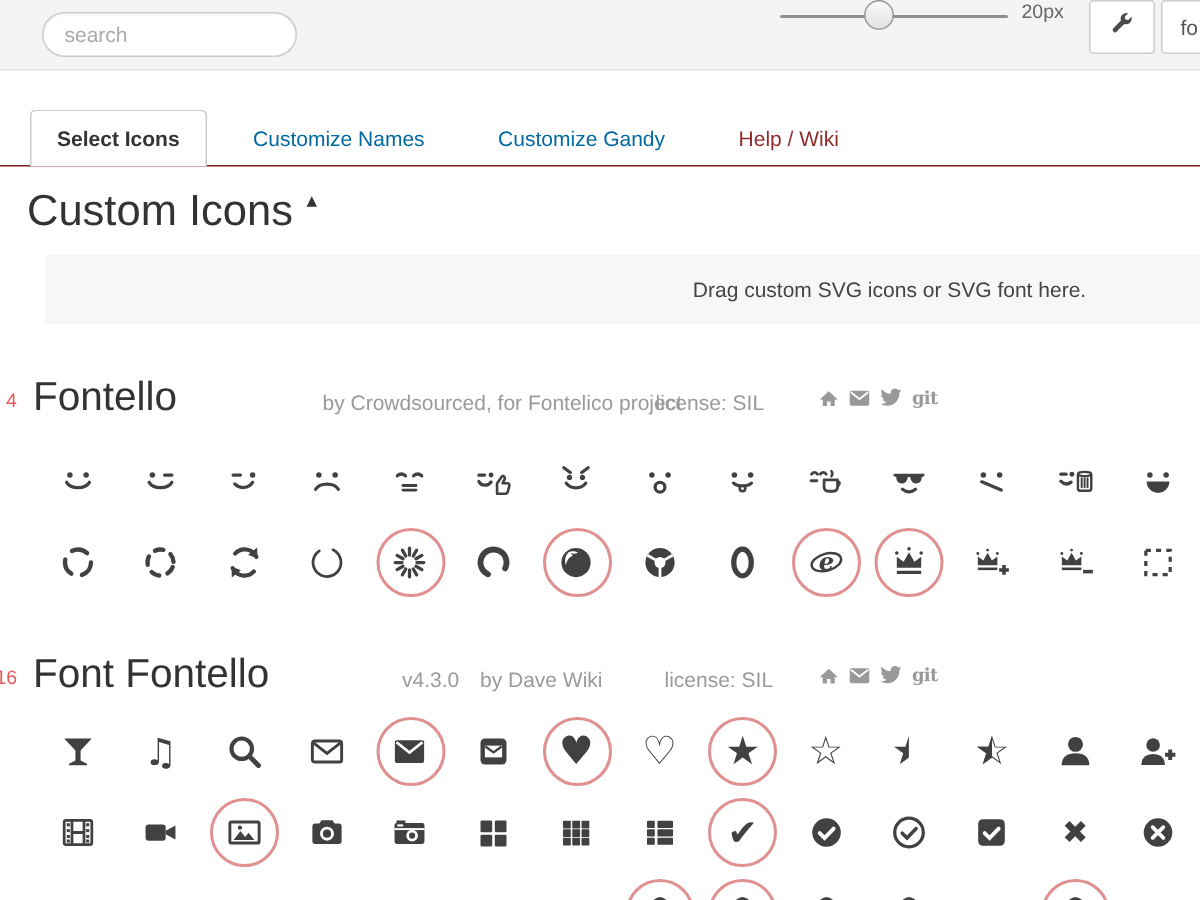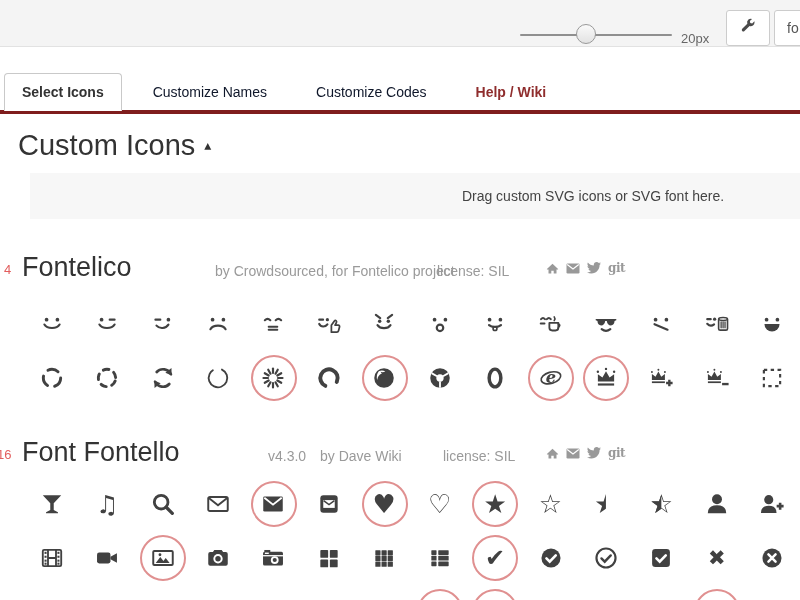--- a/index.html
+++ b/index.html
@@ -6,44 +6,44 @@
   body{width:800px;height:600px;overflow:hidden;background:#fff;position:relative;
        font-family:"Liberation Sans",sans-serif;color:#333}
 
   
   .toolbar{height:46px;background:#f4f4f4;border-bottom:1px solid #e2e2e2;
            display:flex;align-items:center;position:relative}
   .search{margin-left:28px;width:140px;height:28px;border:1px solid #ccc;border-radius:16px;
           background:#fff;padding:0 14px;font-size:14px;color:#666;outline:none;
           box-shadow:inset 0 1px 2px rgba(0,0,0,.05);font-family:"Liberation Sans",sans-serif}
   .search::placeholder{color:#aaa}
-  .tb-right{position:absolute;right:0;top:0;height:100%;display:flex;align-items:flex-end}
+  .tb-right{position:absolute;right:0;top:0;height:100%;display:flex;align-items:flex-start}
   .slider{position:relative;width:152px;height:22px;margin-right:9px}
   .slider .track{position:absolute;left:0;right:0;top:10px;height:2px;background:#8f8f8f;border-radius:2px}
   .slider .thumb{position:absolute;left:56px;top:0;width:20px;height:20px;border-radius:50%;
                  background:linear-gradient(#fafafa,#e2e2e2);border:1px solid #999;box-sizing:border-box}
   .size-label{font-size:13px;color:#666;margin-right:13px;min-width:32px}
   .tb-btn{height:36px;background:#fff;border:1px solid #ccc;border-radius:3px;
           display:flex;align-items:center;justify-content:center;color:#555;box-sizing:border-box}
   .wrench-btn{width:44px;margin-right:4px}
   .font-btn{width:84px;margin-right:-58px;justify-content:flex-start;padding-left:12px;
             font-size:14px;overflow:hidden;white-space:nowrap}
 
   
-  .tabbar{margin-top:25px;height:38px;display:flex;padding-left:4px;border-bottom:4px solid #7f1d1d}
+  .tabbar{margin-top:25px;height:38px;display:flex;padding-left:20px;border-bottom:1px solid #7f1d1d}
   .tab{position:relative;top:1px;height:38px;display:flex;align-items:center;padding:0 17px;
-       font-size:14px;color:#0f172a;border:1px solid transparent;box-sizing:border-box;cursor:pointer;
+       font-size:14px;color:#0369a1;border:1px solid transparent;box-sizing:border-box;cursor:pointer;
        margin-right:13px;text-decoration:none}
   .tab.active{background:#fff;border-color:#c9c9c9;border-bottom-color:#fff;
               border-radius:4px 4px 0 0;color:#333;font-weight:bold}
-  .tab.bold{font-weight:bold;color:#8f2d2d}
+  .tab.bold{font-weight:normal;color:#8f2d2d}
 
   
   .page-title{margin:14px 0 0 18px;font-size:29px;font-weight:400;color:#333;height:34px;
-              display:flex;align-items:center;cursor:pointer}
+              display:flex;align-items:flex-start;cursor:pointer}
   .page-title .arrow{font-size:14px;margin-left:9px;color:#333}
   .dropzone{margin:11px 0 0 30px;width:1126px;height:46px;background:#f7f7f7;
             display:flex;align-items:center;justify-content:center;font-size:14px;color:#444}
 
   
   .section-header{position:relative;height:40px}
   .sh-fontelico{margin-top:33px}
   .sh-fa{margin-top:32px}
   .count{position:absolute;top:10px;font-size:13px;color:#e25d5d}
   .sec-title{position:absolute;left:22px;top:0;font-size:27px;font-weight:400;color:#333;white-space:nowrap}
@@ -61,20 +61,21 @@
   .glyph{position:relative;display:flex;align-items:center;justify-content:center;width:28px;height:28px}
   .uglyph{font-family:"DejaVu Sans",sans-serif;color:#414141;line-height:1}
   .halfclip{display:inline-block;clip-path:inset(-2px 50% -2px -2px)}
   .stack{position:relative;display:inline-flex}
   .stack .overlay{position:absolute;left:0;top:0}
 </style>
 </head>
 <body>
 
 <div class="toolbar">
+  <input class="search" placeholder="search" style="">
   <div class="tb-right">
     <div class="slider">
       <div class="track"></div>
       <div class="thumb"></div>
     </div>
     <div class="size-label">20px</div>
     <div class="tb-btn wrench-btn">
       <span>
         <svg width="18" height="18" viewBox="0 0 24 24">
           <path d="M20.7,7.2 a5,5 0 0 1 -6.6,4.7 L7.3,18.7 a2.1,2.1 0 0 1 -3,-3 L11.1,8.9 A5,5 0 0 1 17.4,2.5 L14.5,5.4 l0.5,2.6 2.6,0.5 2.9,-2.9 A5,5 0 0 1 20.7,7.2 z" fill="#4a4a4a"></path>
@@ -83,35 +84,35 @@
     </div>
     <div class="tb-btn font-btn">
       <span>fo</span>
     </div>
   </div>
 </div>
 
 <div class="tabbar" id="tabbar">
     <a class="tab active">Select Icons</a>
     <a class="tab">Customize Names</a>
-    <a class="tab">Customize Codes</a>
+    <a class="tab">Customize Gandy</a>
     <a class="tab bold">Help / Wiki</a>
   </div>
 
 <div class="page-title">
   <span>Custom Icons</span>
   <span class="arrow">▴</span>
 </div>
 <div class="dropzone">
   <span>Drag custom SVG icons or SVG font here.</span>
 </div>
 
 <div class="section-header sh-fontelico">
   <span class="count" style="left:4px">4</span>
-  <span class="sec-title">Fontelico</span>
+  <span class="sec-title">Fontello</span>
   <span class="meta" style="left:215px">by Crowdsourced, for Fontelico project</span>
   <span class="meta" style="left:437px">license: SIL</span>
   <span class="social-icons">
       <span>
         <svg width="13" height="13" viewBox="0 0 14 14">
           <path d="M1,7.5 L7,2 L13,7.5 v0.6 h-1.7 v4.4 h-3 v-3.2 H5.7 v3.2 h-3 V8.1 H1 z" fill="#999"></path>
         </svg>
       </span>
       <span>
         <svg width="14" height="11" viewBox="0 0 14 11">

